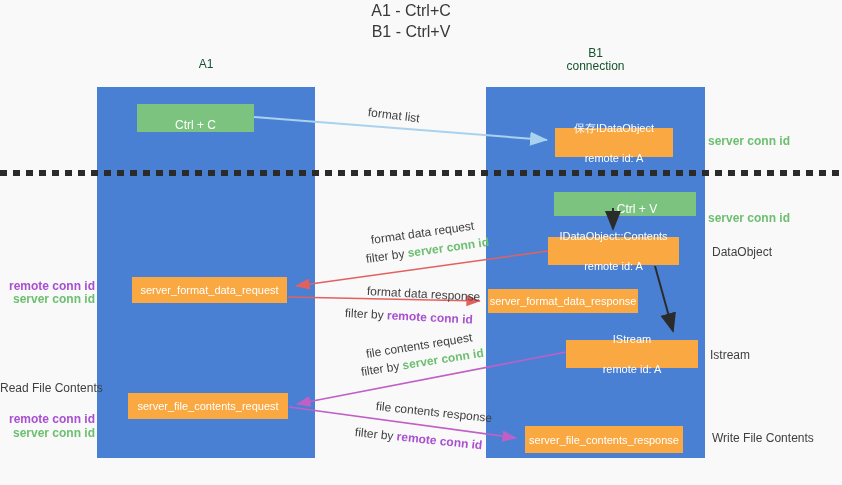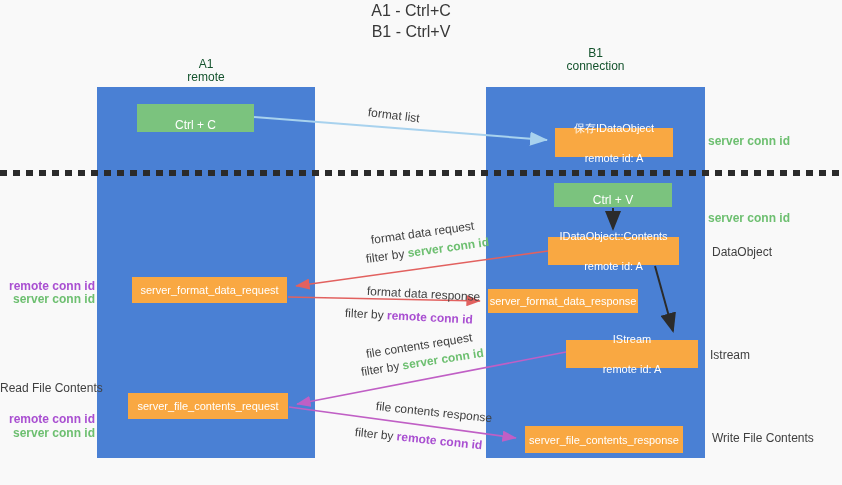--- a/index.html
+++ b/index.html
@@ -19,21 +19,21 @@
   .dotted-line{position:absolute;left:0;top:170px;width:842px;height:6px;z-index:4;
     background:repeating-linear-gradient(90deg,#2b2b2b 0 7px,transparent 7px 13px);}
 
   .node{position:absolute;z-index:3;display:flex;flex-direction:column;align-items:center;
         justify-content:center;color:#fff;text-align:center;white-space:nowrap;}
   .node.green{background:#7bc37e;font-size:12px;justify-content:flex-end;}
   .node.orange{background:#f9a842;font-size:11px;line-height:14px;gap:16px;}
 
   .n-ctrl-c{left:137px;top:104px;width:117px;height:28px;}
   .n-save-ido{left:555px;top:128px;width:118px;height:29px;}
-  .n-ctrl-v{left:554px;top:183px;width:118px;height:24px;}
+  .n-ctrl-v{left:554px;top:192px;width:118px;height:24px;padding-left:24px;}
   .n-getdata{left:548px;top:237px;width:131px;height:28px;}
   .n-fmt-req{left:132px;top:277px;width:155px;height:26px;}
   .n-fmt-resp{left:488px;top:289px;width:150px;height:24px;}
   .n-istream{left:566px;top:340px;width:132px;height:28px;}
   .n-file-req{left:128px;top:393px;width:160px;height:26px;}
   .n-file-resp{left:525px;top:426px;width:158px;height:27px;}
 
   svg.arrows{position:absolute;left:0;top:0;z-index:5;pointer-events:none;}
 
   .lbl{position:absolute;z-index:6;font-size:12px;color:#3f3f3f;white-space:nowrap;
@@ -56,21 +56,20 @@
 
 <div id="canvas">
 
   <div class="title">
     <div>A1 - Ctrl+C</div>
     <div>B1 - Ctrl+V</div>
   </div>
 
   <div class="col-header hdr-a1">
     <div>A1</div>
-    <div>remote</div>
   </div>
   <div class="col-header hdr-b1">
     <div>B1</div>
     <div>connection</div>
   </div>
 
   <div class="col col-a1"></div>
   <div class="col col-b1"></div>
 
   <div class="dotted-line"></div>

